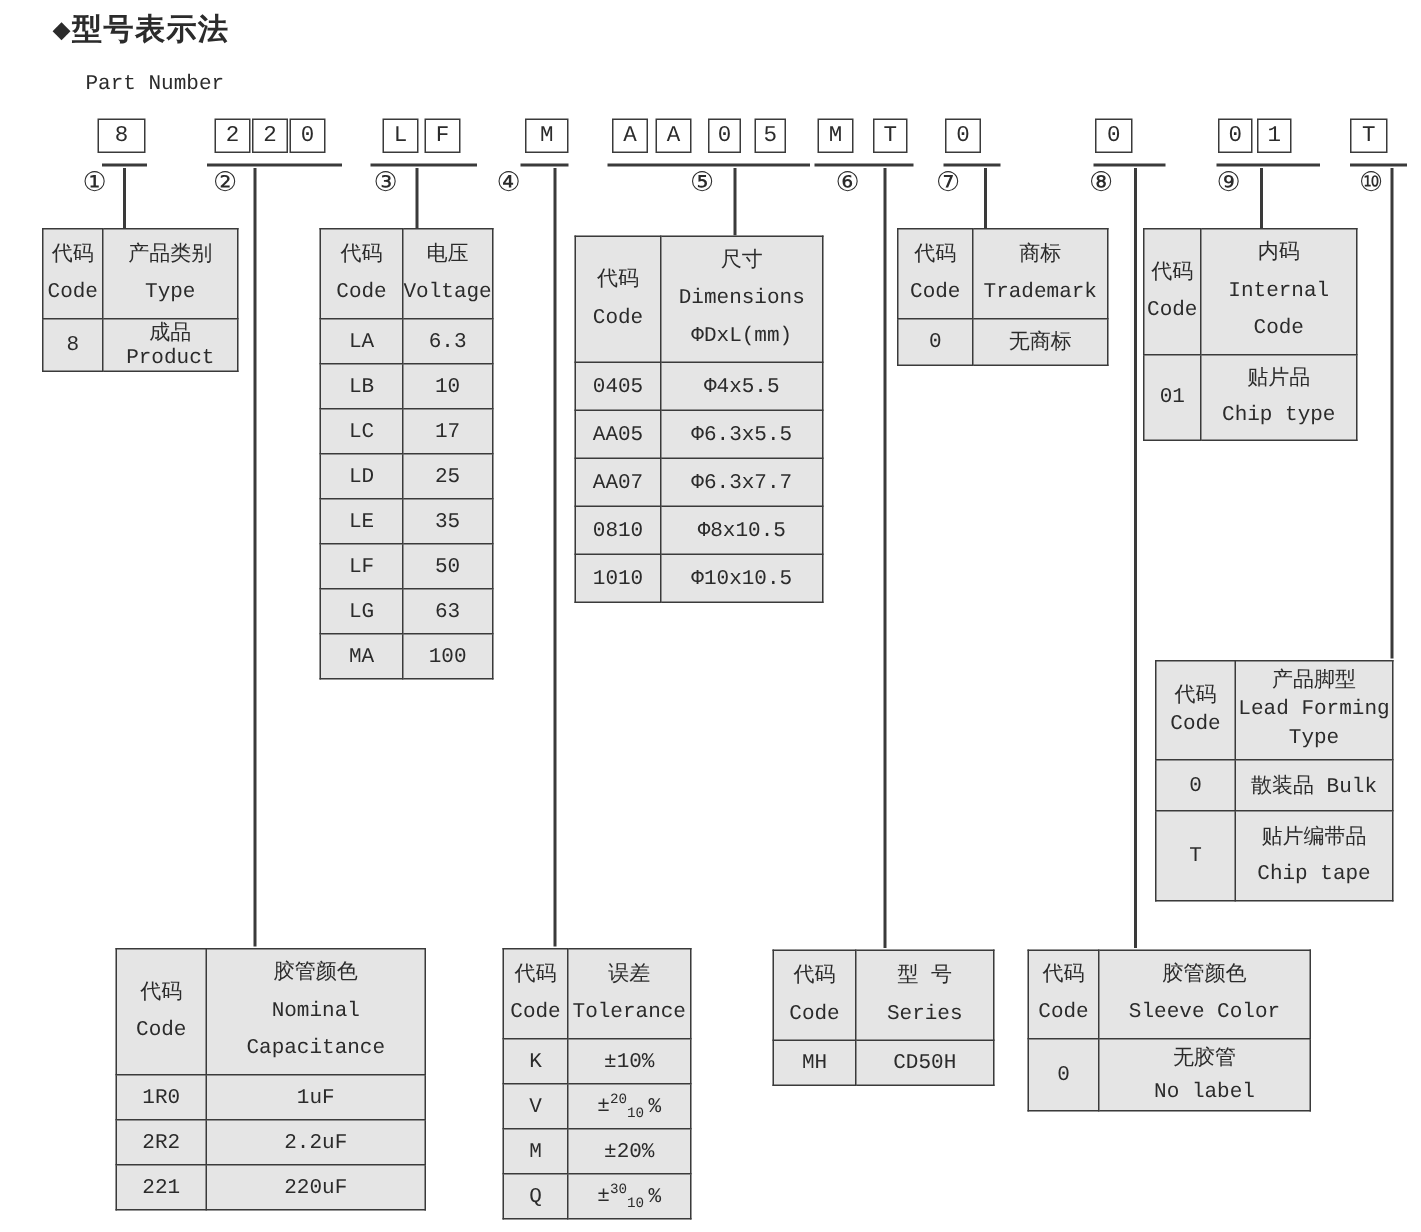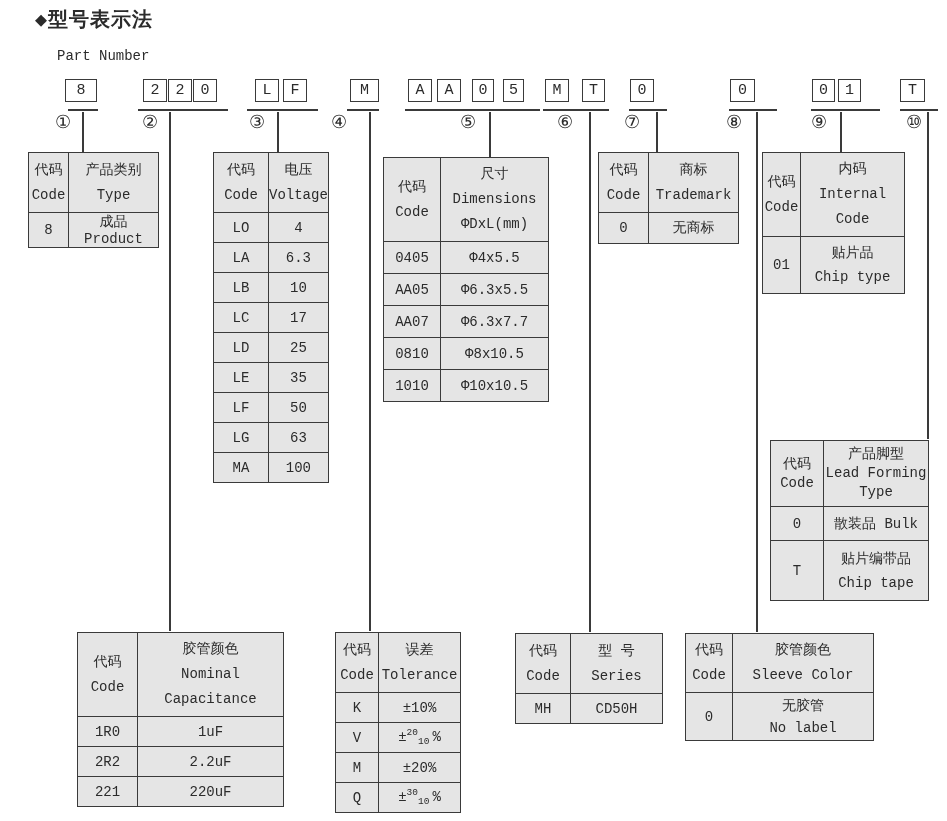--- a/index.html
+++ b/index.html
@@ -129,24 +129,20 @@
       <td class="hc">
         <div>代码</div>
             <div>Code</div>
       </td>
       <td class="hc">
         <div>电压</div>
             <div>Voltage</div>
       </td>
     </tr>
     <tr style="height:30px;">
-          <td>LO</td>
-          <td>4</td>
-        </tr>
-    <tr style="height:30px;">
           <td>LA</td>
           <td>6.3</td>
         </tr>
     <tr style="height:30px;">
           <td>LB</td>
           <td>10</td>
         </tr>
     <tr style="height:30px;">
           <td>LC</td>
           <td>17</td>

